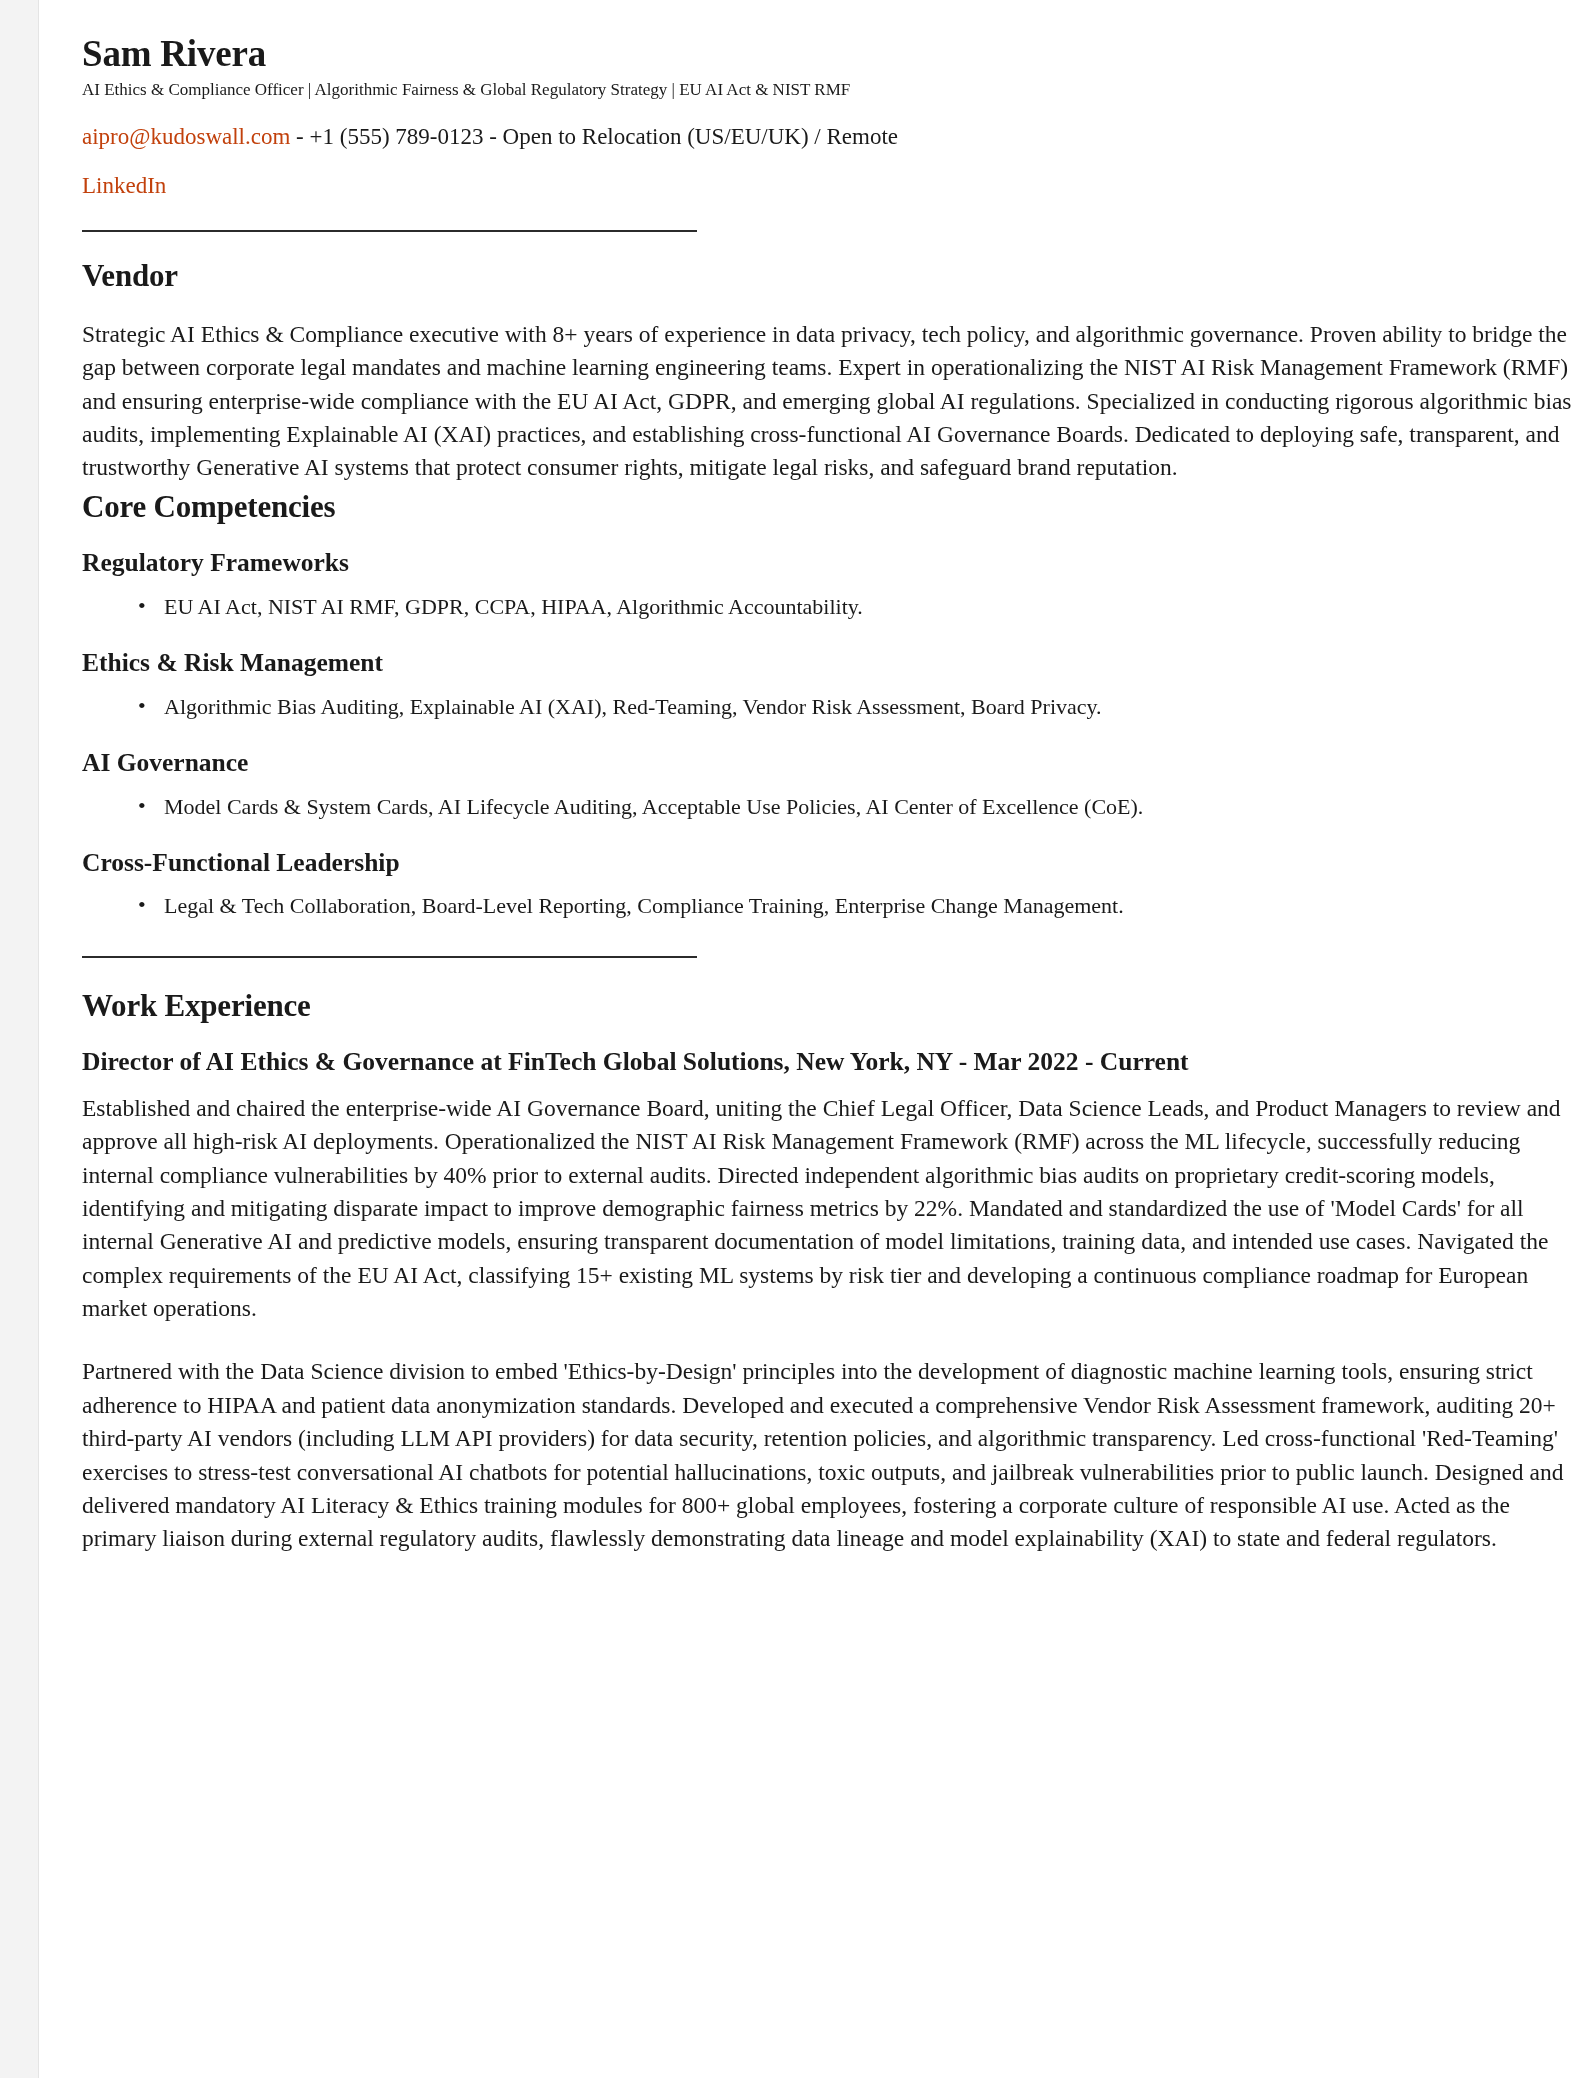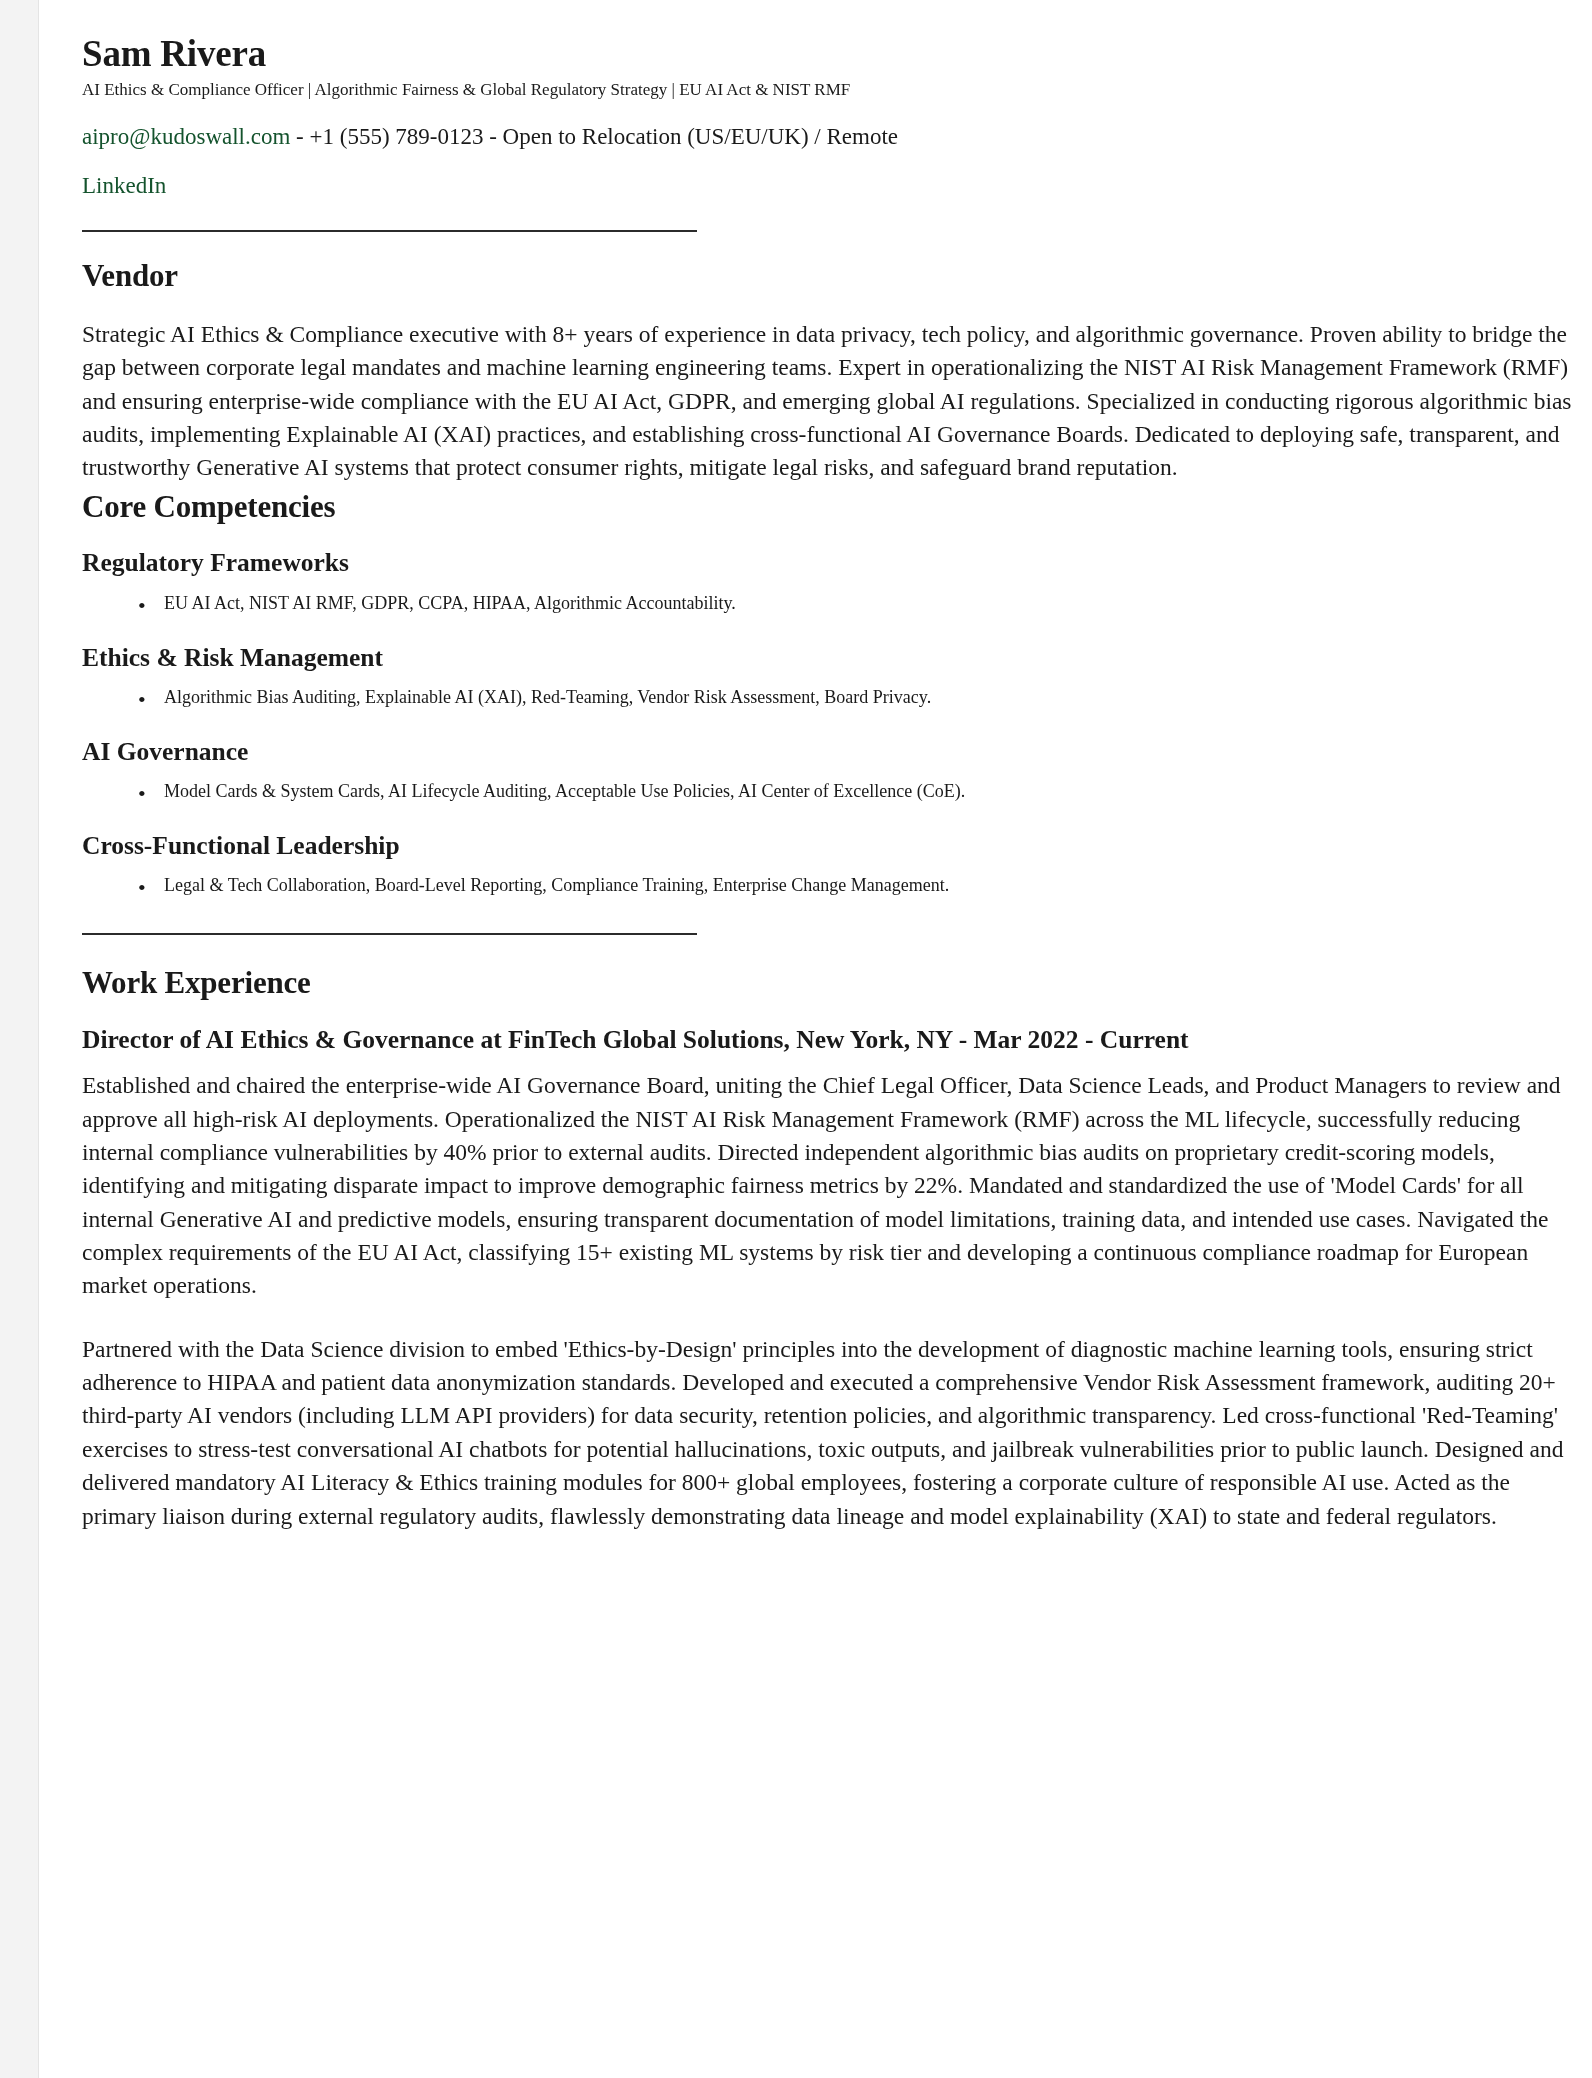--- a/index.html
+++ b/index.html
@@ -52,21 +52,21 @@
     font-size: 23px;
     line-height: 1.45;
     margin: 0 0 16px 0;
   }
   .links-line {
     font-size: 23px;
     line-height: 1.45;
     margin: 0 0 6px 0;
   }
   a.link, .link {
-    color: #14532d;
+    color: #c2410c;
     text-decoration: none;
   }
 
   
   .rule {
     width: 615px;
     height: 0;
     border: 0;
     border-top: 2px solid #2b2b2b;
     margin: 28px 0 26px 0;
@@ -101,21 +101,21 @@
     text-align: left;
   }
   p.body:last-child { margin-bottom: 0; }
 
   ul.bullets {
     margin: 0 0 26px 0;
     padding-left: 56px;
     list-style: none;
   }
   ul.bullets li {
-    font-size: 18px;
+    font-size: 22px;
     line-height: 1.42;
     position: relative;
     padding-left: 26px;
     margin-bottom: 2px;
   }
   ul.bullets li::before {
     content: "\2022";
     position: absolute;
     left: 0;
     top: -1px;

